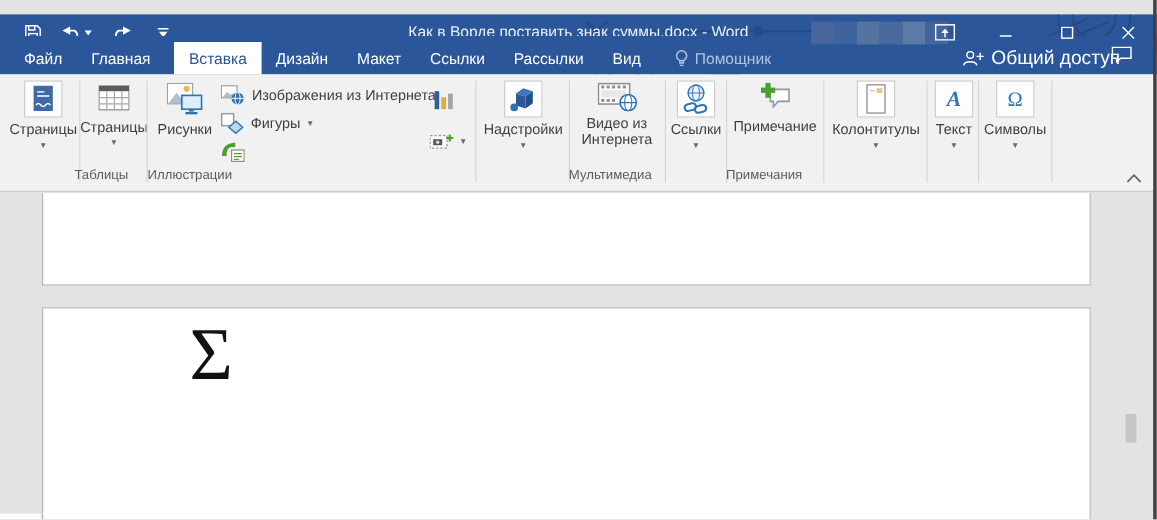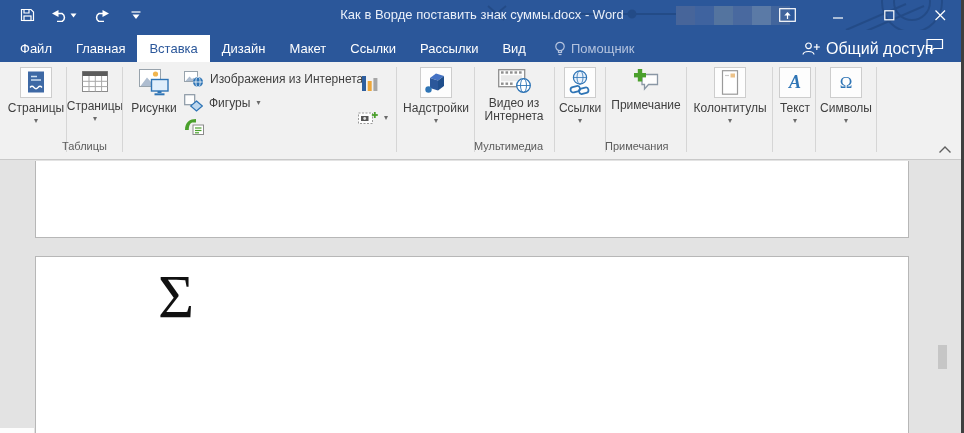--- a/index.html
+++ b/index.html
@@ -1,35 +1,35 @@
 <!DOCTYPE html>
 <html><head>
 <meta charset="utf-8">
 <style>
   * { margin:0; padding:0; box-sizing:border-box; }
   html,body { width:964px; height:433px; overflow:hidden; font-family:"Liberation Sans", sans-serif; background:#e3e3e3; }
   .window { position:relative; width:964px; height:433px; }
 
   
-  .titlebar { position:absolute; left:0; top:0; width:964px; height:30px; background:#2b579a; }
+  .titlebar { position:absolute; left:0; top:12px; width:964px; height:30px; background:#2b579a; }
   .decor { position:absolute; left:0; top:0; width:964px; height:62px; pointer-events:none; opacity:.5; z-index:1; }
   .qat { position:absolute; left:16px; top:0; height:30px; display:flex; align-items:center; gap:13px; z-index:2; }
   .qat .undo-wrap { display:flex; align-items:center; gap:2px; }
   .title-text { position:absolute; left:0; right:0; top:7px; text-align:center; font-size:13px; color:#e9eff9; z-index:2; }
   .blurblock { position:absolute; left:676px; top:6px; width:114px; height:19px; display:flex; z-index:3; }
   .blurblock span { flex:1; }
   .bb1{background:#47659a}.bb2{background:#3f639f}.bb3{background:#54749f}
   .bb4{background:#49699f}.bb5{background:#5b7aa6}.bb6{background:#42659c}
   .wincontrols { position:absolute; left:776px; top:0; width:176px; height:30px; display:flex; align-items:center; justify-content:space-between; z-index:4; }
   .winbtn { width:22px; height:22px; display:flex; align-items:center; justify-content:center; }
 
   
   .tabrow { position:absolute; left:0; top:30px; width:964px; height:32px; background:#2b579a; display:flex; align-items:flex-end; padding-left:8px; z-index:2; }
   .tab { height:27px; line-height:27px; padding:0 12px; font-size:13px; color:#fff; white-space:nowrap; }
-  .tab.selected { background:#fff; color:#2b579a; }
+  .tab.selected { background:#fff; color:#2b579a;margin-left:8px; }
   .assistant { height:27px; display:flex; align-items:center; gap:5px; padding:0 10px; margin-left:6px; color:#b4c3de; font-size:13px; }
   .share { position:absolute; left:802px; top:35px; height:27px; display:flex; align-items:center; gap:6px; color:#fff; font-size:16px; z-index:3; }
   .fb-bubble { position:absolute; left:926px; top:38px; z-index:3; }
 
   
   .ribbon { position:absolute; left:0; top:62px; width:964px; height:98px; background:#f1f1f1; border-bottom:1px solid #c9c9c9; z-index:2; }
   .vsep { position:absolute; top:5px; height:85px; width:1px; background:#d6d6d6; }
   .bigbtn { position:absolute; top:5px; display:flex; flex-direction:column; align-items:center; }
   .iconbox { width:32px; height:31px; border:1px solid #cdcdcd; background:#fdfdfd; display:flex; align-items:center; justify-content:center; }
   .blabel { font-size:12px; color:#3f3f3f; margin-top:4px; line-height:13px; text-align:center; }
@@ -265,20 +265,21 @@
     <div class="smallrow" style="left:358px; top:48px;">
       <svg width="20" height="16">
         <rect x="0.5" y="3" width="14" height="10.5" fill="#fdfdfd" stroke="#9a9a9a" stroke-dasharray="2,1.5"></rect>
         <rect x="3" y="6" width="7.5" height="5" fill="#555"></rect>
         <circle cx="6.7" cy="8.5" r="1.4" fill="#ddd"></circle>
         <line x1="16.8" y1="2" x2="16.8" y2="8" stroke="#4aa02c" stroke-width="1.8"></line>
         <line x1="13.8" y1="5" x2="19.8" y2="5" stroke="#4aa02c" stroke-width="1.8"></line>
       </svg>
       <span class="dd" style="margin-top:0;">▾</span>
     </div>
+    <div class="grouplabel" style="left:123px; width:272px;">Иллюстрации</div>
     <div class="vsep" style="left:396px;"></div>
 
     <div class="bigbtn" style="left:401px; width:70px;">
       <span class="iconbox">
         <svg width="24" height="23">
           <polygon points="6,7 12,2.5 20,5 14,9.5" fill="#4472c4"></polygon>
           <polygon points="14,9.5 20,5 20,15 14,19.5" fill="#1f4e8c"></polygon>
           <polygon points="6,7 14,9.5 14,19.5 6,17" fill="#2b579a"></polygon>
           <circle cx="4.5" cy="18.5" r="3.2" fill="#2e74b5"></circle>
         </svg>

